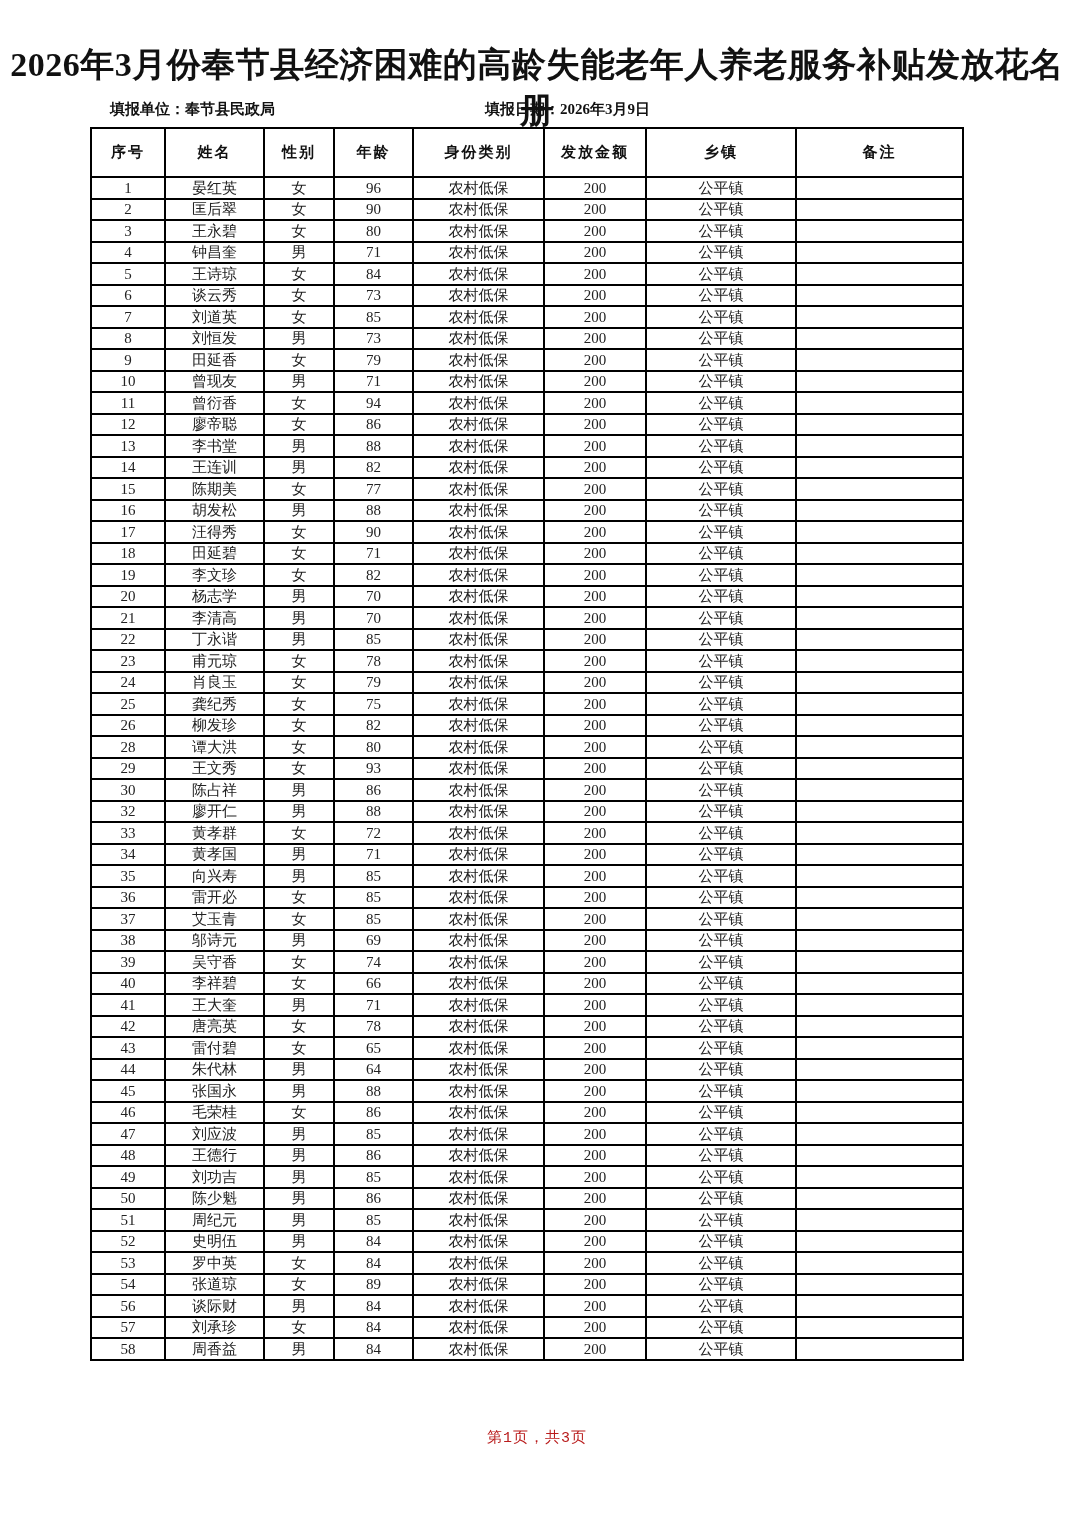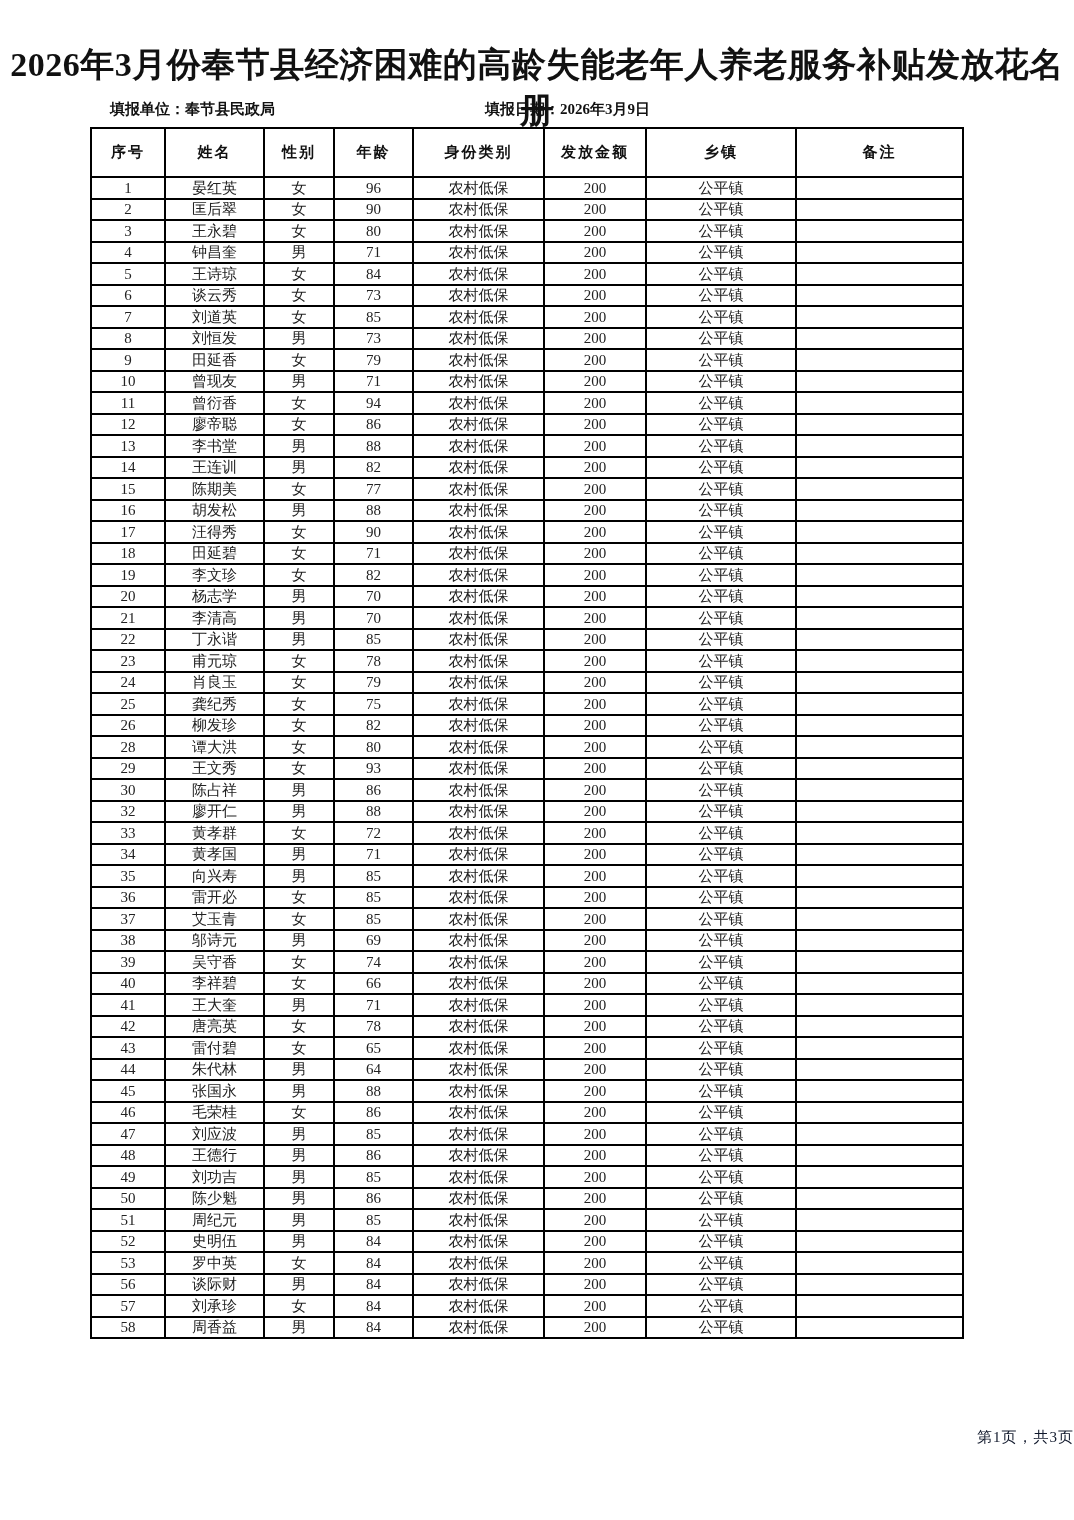--- a/index.html
+++ b/index.html
@@ -59,24 +59,25 @@
     white-space: nowrap;
   }
   table.roster thead tr { height: 49px; }
   table.roster th { font-weight: bold; font-size: 15px; letter-spacing: 2px; color: #111111; border-radius: 19px; }
   table.roster tbody tr { height: 21.5px; }
   .page-footer {
     position: absolute;
     top: 1428px;
     left: 0;
     width: 100%;
-    text-align: right;
+    text-align: center;
     font-size: 15px;
-    color: #0f172a;
+    color: #b91c1c;
     letter-spacing: 1px;
+    font-family: Liberation Mono, monospace;
   }
 </style>
 </head>
 <body>
 
 <div class="page">
 
   <div class="doc-title">2026年3月份奉节县经济困难的高龄失能老年人养老服务补贴发放花名册</div>
 
   <div class="meta-row">
@@ -612,20 +613,30 @@
           <td>53</td>
           <td>罗中英</td>
           <td>女</td>
           <td>84</td>
           <td>农村低保</td>
           <td>200</td>
           <td>公平镇</td>
           <td></td>
         </tr>
         <tr>
+          <td>54</td>
+          <td>张道琼</td>
+          <td>女</td>
+          <td>89</td>
+          <td>农村低保</td>
+          <td>200</td>
+          <td>公平镇</td>
+          <td></td>
+        </tr>
+        <tr>
           <td>56</td>
           <td>谈际财</td>
           <td>男</td>
           <td>84</td>
           <td>农村低保</td>
           <td>200</td>
           <td>公平镇</td>
           <td></td>
         </tr>
         <tr>

